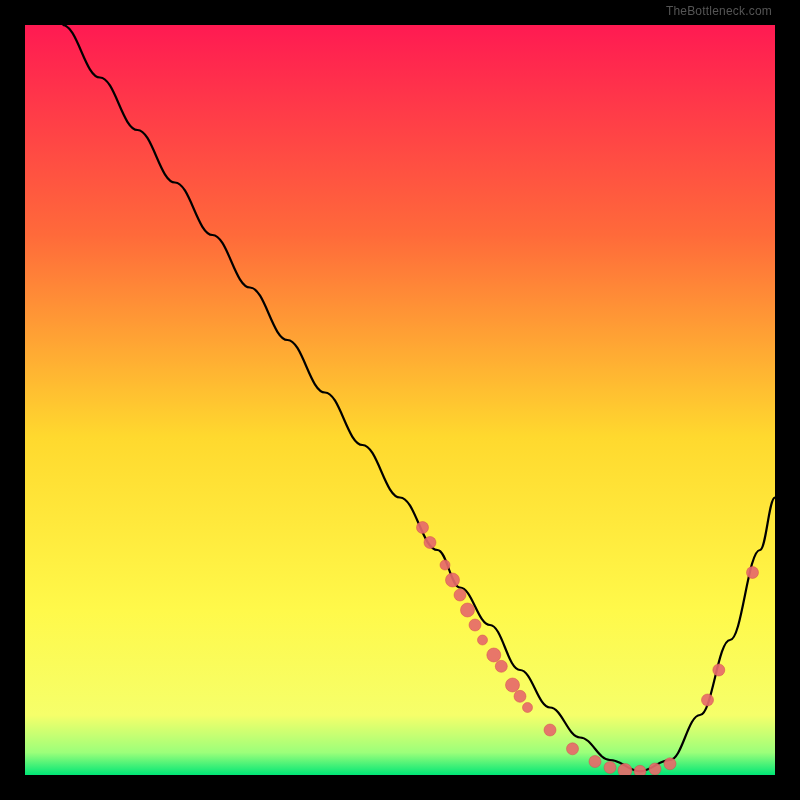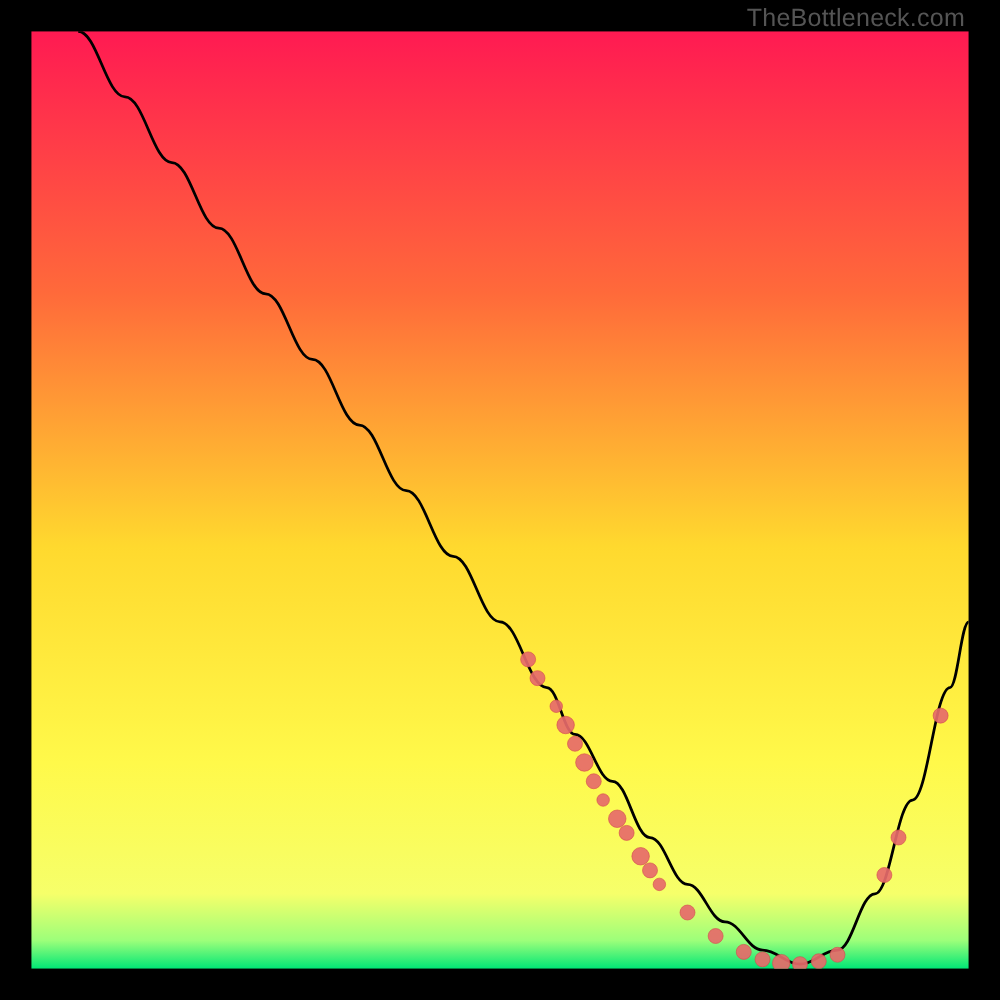--- a/index.html
+++ b/index.html
@@ -23,21 +23,21 @@
     left: 0;
     top: 0;
     width: 750px;
     height: 750px;
   }
   .watermark {
     position: absolute;
     top: 4px;
     right: 28px;
     color: #555;
-    font-size: 20px;
+    font-size: 12px;
     font-weight: 500;
     letter-spacing: 0.2px;
     text-align: right;
   }
   svg { display: block; }
 </style>
 </head>
 <body>
 
 <div class="watermark">TheBottleneck.com</div>

